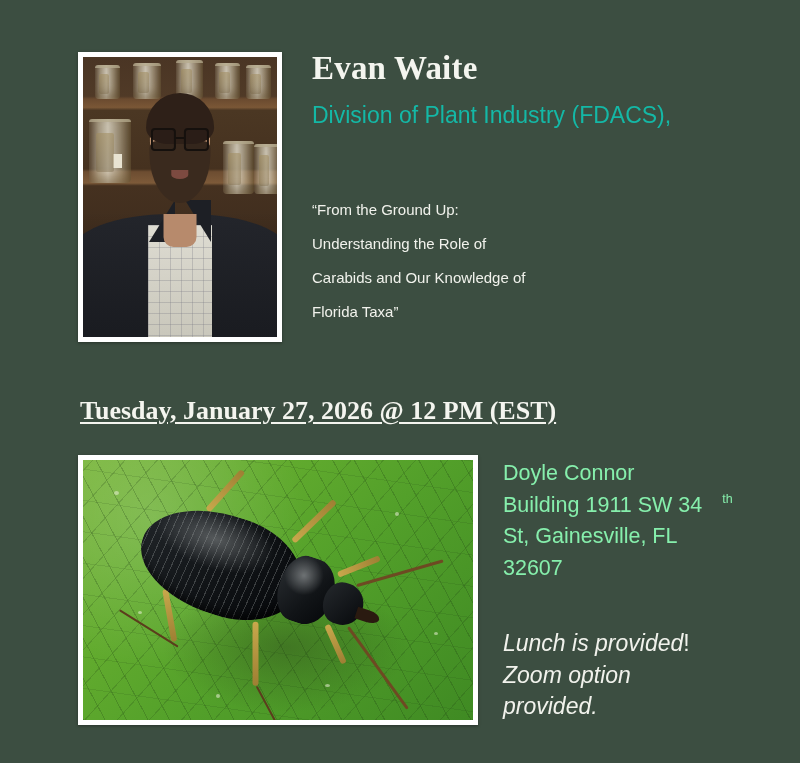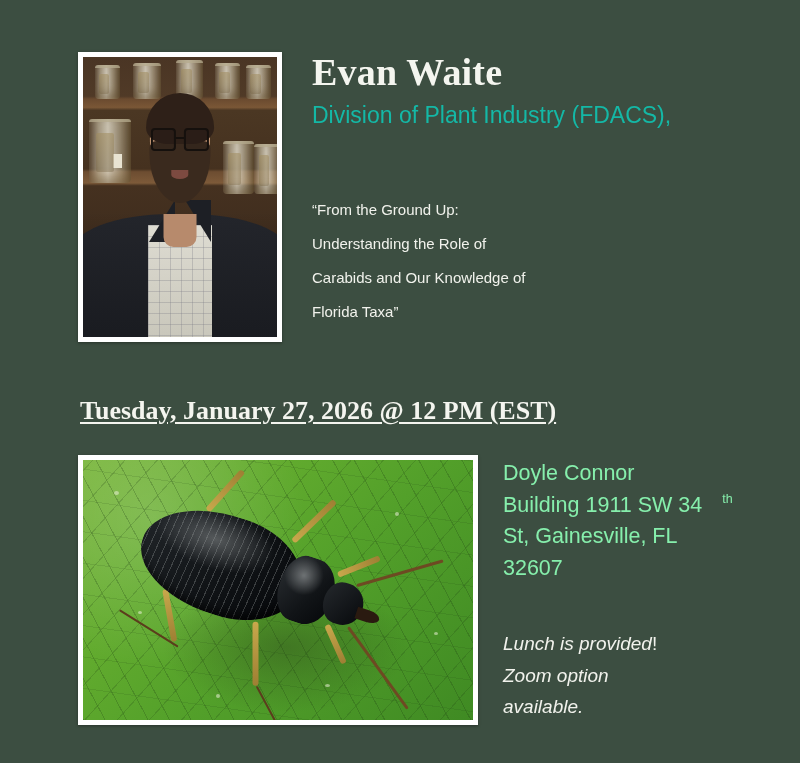--- a/index.html
+++ b/index.html
@@ -307,21 +307,21 @@
     transform-origin: left center;
   }
 
   
   .speaker-name {
     position: absolute;
     left: 312px;
     top: 50px;
     font-family: "Liberation Serif", serif;
     font-weight: bold;
-    font-size: 38px;
+    font-size: 33px;
     letter-spacing: 0.2px;
     color: #f4f5ef;
   }
   .affiliation {
     position: absolute;
     left: 312px;
     top: 100px;
     width: 400px;
     font-size: 23px;
     line-height: 31px;
@@ -361,21 +361,21 @@
     font-size: 0.58em;
     vertical-align: super;
     line-height: 0;
     margin-left: 20px;
   }
   .notes {
     position: absolute;
     left: 503px;
     top: 628px;
     width: 250px;
-    font-size: 19px;
+    font-size: 23px;
     line-height: 31.5px;
     color: #f1f2ec;
   }
   .notes em { font-style: italic; }
 </style>
 </head>
 <body style="background: rgb(60, 78, 65);">
 
 <div class="photo-frame" id="portrait-frame">
   <div class="photo-inner">
@@ -463,14 +463,14 @@
 <div class="venue">
   <div>Doyle Connor</div>
   <div><span>Building 1911 SW 34</span><sup>th</sup></div>
   <div>St, Gainesville, FL</div>
   <div>32607</div>
 </div>
 
 <div class="notes">
   <div><em>Lunch is provided</em><span>!</span></div>
   <div><em>Zoom option</em></div>
-  <div><em>available.</em></div>
+  <div><em>provided.</em></div>
 </div>
 
 </body></html>

